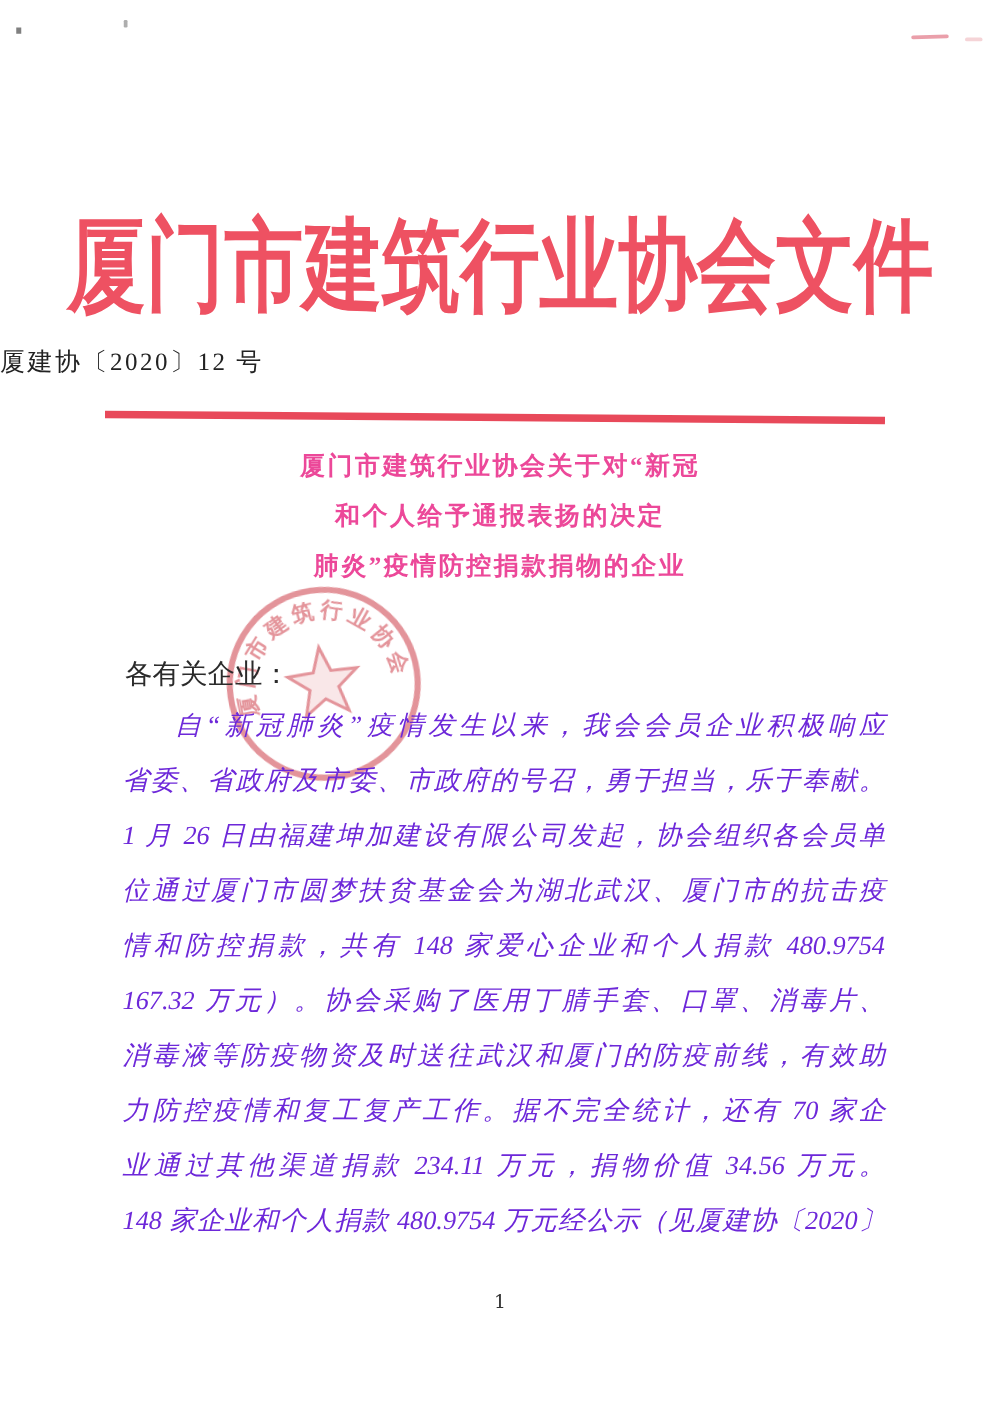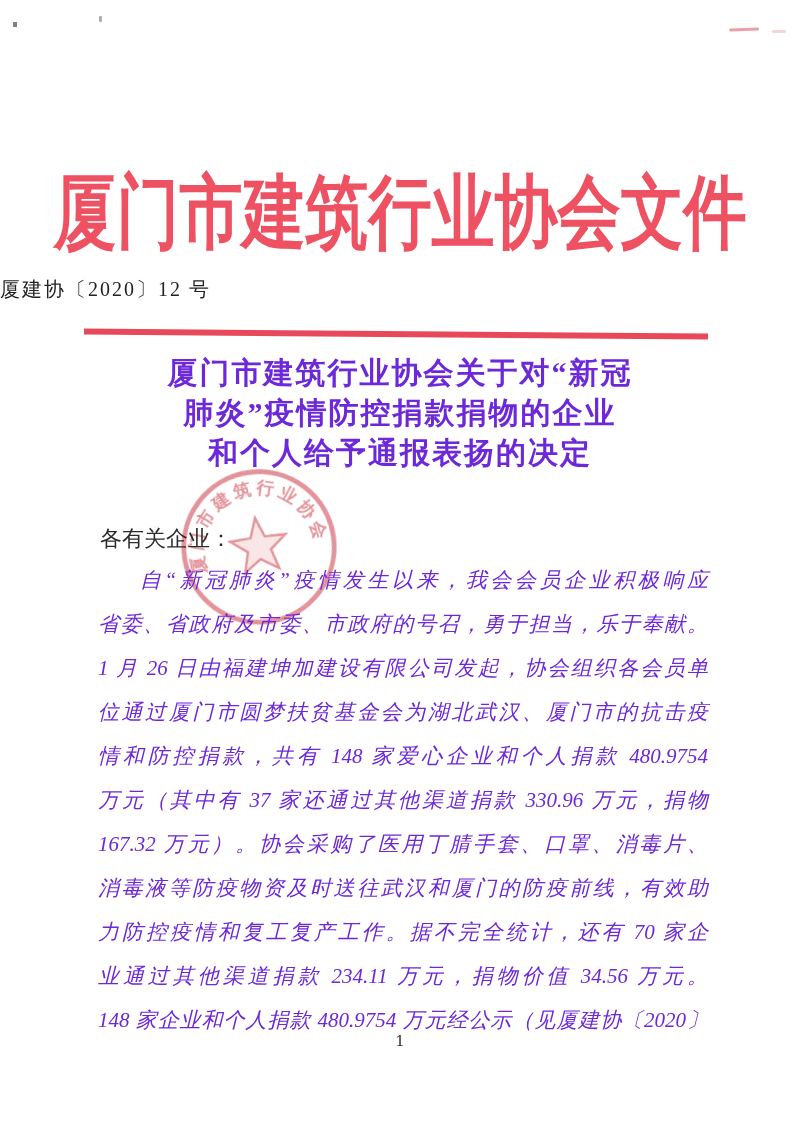--- a/index.html
+++ b/index.html
@@ -56,25 +56,25 @@
     background: #e8495a;
     transform: rotate(0.45deg);
   }
 
   
   .doc-title {
     position: absolute;
     left: 0; top: 353px;
     width: 100%;
     text-align: center;
-    font-size: 30px;
+    font-size: 20px;
     font-weight: 700;
     line-height: 40px;
     letter-spacing: 2px;
-    color: #6d28d9;
+    color: #ec4899;
     font-family: "Liberation Serif", "DejaVu Serif", serif;
   }
 
   
   .seal {
     position: absolute;
     left: 176px; top: 464px;
     width: 166px; height: 166px;
     opacity: .72;
     transform: rotate(-8deg);
@@ -127,42 +127,41 @@
   <div class="artifact red-dash-2"></div>
 
   <div class="header-title">厦门市建筑行业协会文件</div>
 
   <div class="doc-number">厦建协〔2020〕12 号</div>
 
   <div class="red-rule"></div>
 
   <div class="doc-title">
     <div>厦门市建筑行业协会关于对“新冠</div>
+    <div>和个人给予通报表扬的决定</div>
     <div>肺炎”疫情防控捐款捐物的企业</div>
-    <div>和个人给予通报表扬的决定</div>
   </div>
 
   <svg class="seal" viewBox="0 0 170 170">
     <circle cx="85" cy="85" r="77" fill="none" stroke="#d96a73" stroke-width="5"></circle>
     <path d="M85,55 L92.3,74.9 L113.5,75.7 L96.9,88.9 L102.6,109.3 L85,97.5 L67.4,109.3 L73.1,88.9 L56.5,75.7 L77.7,74.9 Z" fill="rgba(217,106,115,0.22)" stroke="#d96a73" stroke-width="2.5"></path>
     <path id="sealArc" d="M 30,107 A 58,58 0 1 1 140,107" fill="none" stroke="none"></path>
     <text font-size="18" fill="#d96a73" letter-spacing="4" font-family="Liberation Serif, serif" font-weight="700">
       <textPath href="#sealArc" startOffset="4">厦门市建筑行业协会</textPath>
     </text>
   </svg>
 
   <div class="salutation">各有关企业：</div>
 
   <div class="body-text">
     <p class="indent">自“新冠肺炎”疫情发生以来，我会会员企业积极响应</p>
     <p>省委、省政府及市委、市政府的号召，勇于担当，乐于奉献。</p>
     <p>1 月 26 日由福建坤加建设有限公司发起，协会组织各会员单</p>
     <p>位通过厦门市圆梦扶贫基金会为湖北武汉、厦门市的抗击疫</p>
     <p>情和防控捐款，共有 148 家爱心企业和个人捐款 480.9754</p>
-    <p>万元（其中有 37 家还通过其他渠道捐款 330.96 万元，捐物</p>
     <p>167.32 万元）。协会采购了医用丁腈手套、口罩、消毒片、</p>
     <p>消毒液等防疫物资及时送往武汉和厦门的防疫前线，有效助</p>
     <p>力防控疫情和复工复产工作。据不完全统计，还有 70 家企</p>
     <p>业通过其他渠道捐款 234.11 万元，捐物价值 34.56 万元。</p>
     <p>148 家企业和个人捐款 480.9754 万元经公示（见厦建协〔2020〕</p>
   </div>
 
   <div class="page-number">1</div>
 
 </div>

